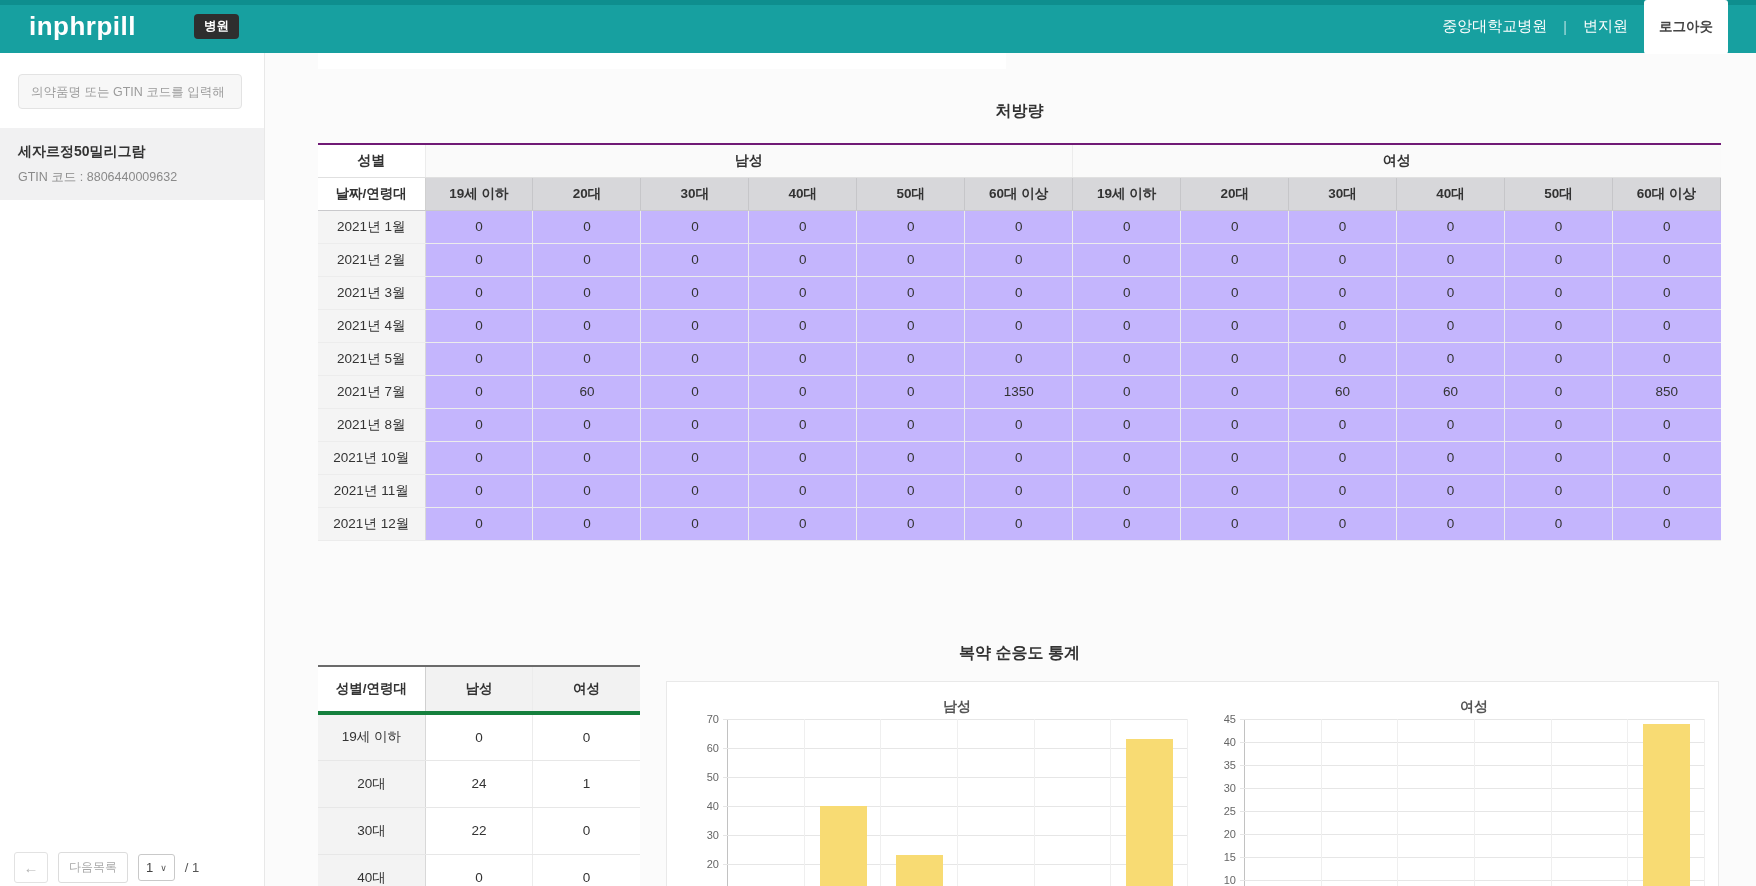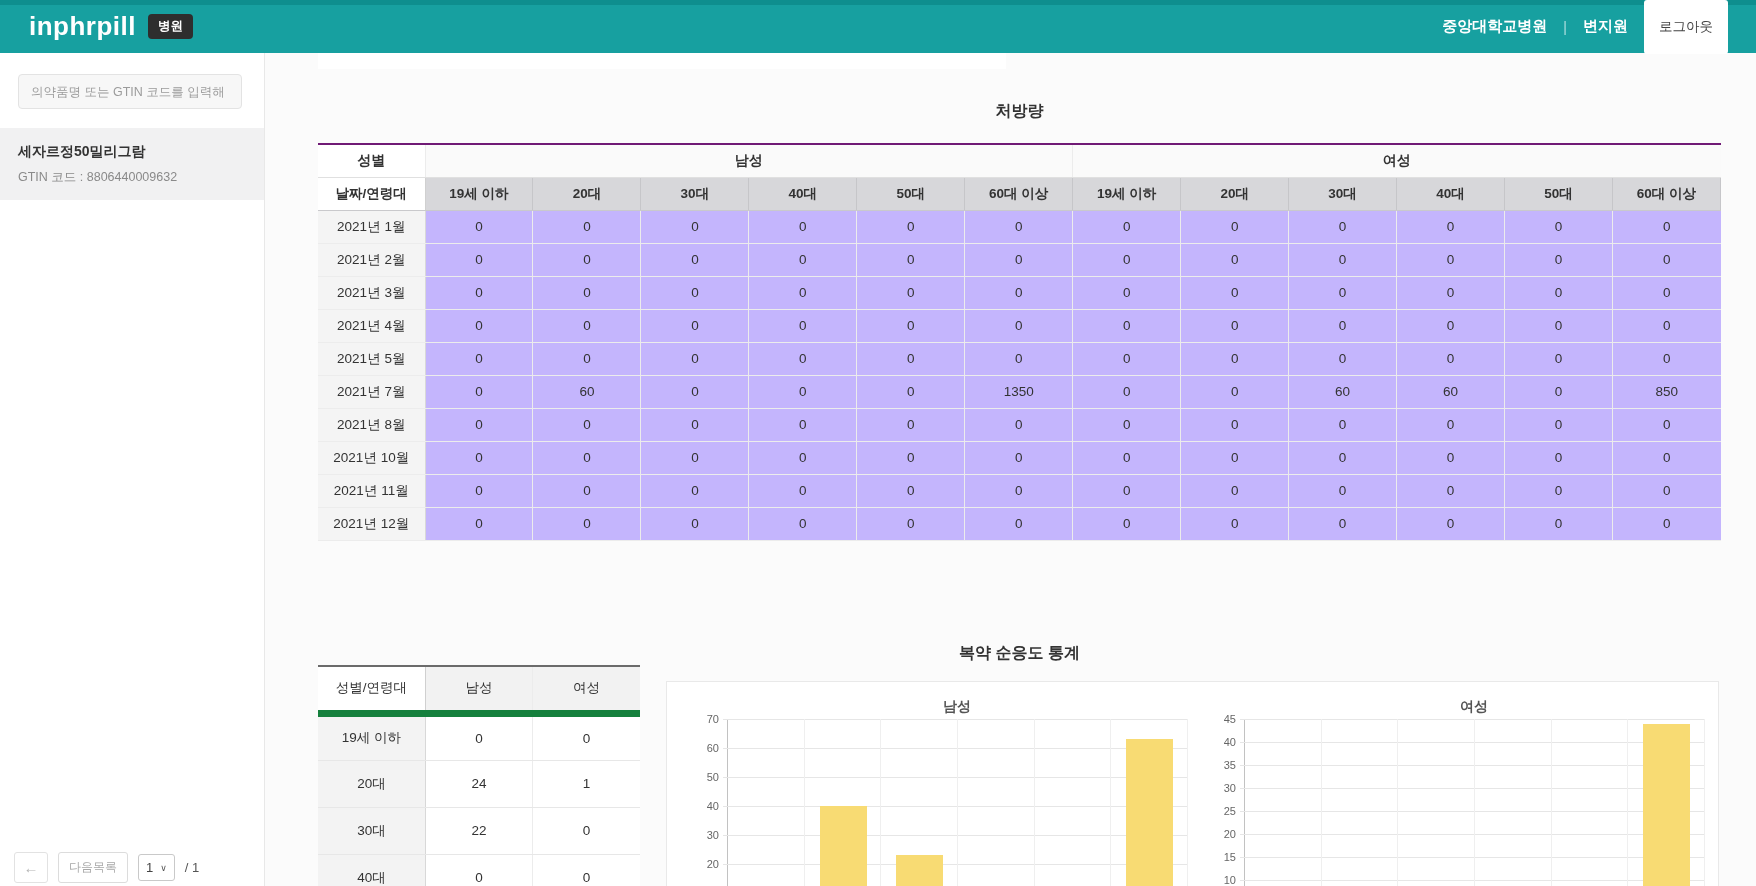--- a/index.html
+++ b/index.html
@@ -1,28 +1,28 @@
 <!DOCTYPE html>
 <html><head>
 <meta charset="utf-8">
 <style>
   * { margin:0; padding:0; box-sizing:border-box; }
   html,body { width:1756px; height:886px; overflow:hidden; }
   body { font-family:"Liberation Sans","DejaVu Sans",sans-serif; background:#fbfbfb; color:#333; }
   #app { position:relative; width:1756px; height:886px; overflow:hidden; background:#fbfbfb; }
 
   
-  .app-header { position:absolute; top:0; left:0; width:100%; height:53px; background:#17a0a0; display:flex; align-items:center; z-index:10; }
+  .app-header { position:absolute; top:0; left:0; width:100%; height:53px; background:#17a0a0; display:flex; align-items:center; z-index:10;gap:46px; }
   .app-header .top-edge { position:absolute; top:0; left:0; width:100%; height:5px; background:#0e8e8e; }
   .logo { margin-left:29px; color:#fff; font-size:26px; font-weight:700; letter-spacing:.5px; }
   .badge { margin-left:12px; background:#2e2e2e; color:#fff; font-size:12.5px; padding:4px 10px; border-radius:4px; font-weight:600; }
   .header-right { position:absolute; right:28px; display:flex; align-items:center; gap:16px; color:#fff; }
-  .header-right .hosp, .header-right .user { font-size:15px; font-weight:700; }
+  .header-right .hosp, .header-right .user { font-size:15px; font-weight:400; }
   .header-right .divider { opacity:.65; font-size:14px; }
-  .logout-btn { background:#fff; color:#444; border:none; border-radius:3px; padding:18px 15px; font-size:13.5px; font-weight:400; cursor:pointer; font-family:inherit; }
+  .logout-btn { background:#fff; color:#444; border:none; border-radius:3px; padding:18px 15px; font-size:13.5px; font-weight:700; cursor:pointer; font-family:inherit; }
 
   
   .sidebar { position:absolute; top:53px; left:0; width:265px; bottom:0; background:#fff; border-right:1px solid #e8e8e8; }
   .search-box { position:absolute; top:21px; left:18px; width:224px; height:35px; background:#f7f7f7; border:1px solid #e3e3e3; border-radius:4px; font-size:12.5px; color:#999; padding:0 12px; font-family:inherit; outline:none; }
   .search-box::placeholder { color:#9b9b9b; }
   .drug-list { position:absolute; top:75px; left:0; width:100%; }
   .drug-item { padding:15px 18px 14px 18px; cursor:pointer; }
   .drug-item.selected { background:#f1f1f2; }
   .drug-name { font-size:14px; font-weight:700; color:#333; margin-bottom:8px; }
   .drug-gtin { font-size:12.5px; color:#8a8a8a; }
@@ -48,21 +48,21 @@
   table.rx .gender-row th.corner { background:#fff; }
   table.rx .age-row th { background:#d7d7da; font-weight:700; border-bottom:1px solid #c9c9cc; border-right:1px solid #c6c6c9; }
   table.rx .age-row th.corner { background:#fff; border-right:1px solid #d0d0d0; }
   table.rx td.month { background:#f4f4f4; border-right:1px solid #d8d8d8; }
   table.rx td.maj, table.rx th.maj { border-left:1px solid #d0d0d0; }
 
   
   table.adh { position:absolute; left:53px; top:612px; width:322px; border-collapse:collapse; background:#fff; border-top:2px solid #6b6b6b; table-layout:fixed; }
   table.adh th, table.adh td { height:47px; text-align:center; vertical-align:middle; font-size:13.5px; border-bottom:1px solid #e7e7e7; border-right:1px solid #ececec; }
   table.adh th:last-child, table.adh td:last-child { border-right:none; }
-  table.adh thead th { font-weight:400; background:#f2f2f2; border-bottom:7px solid #15803d; }
+  table.adh thead th { font-weight:700; background:#f2f2f2; border-bottom:4px solid #15803d; }
   table.adh thead th.corner { background:#fff; border-right:1px solid #d0d0d0; }
   table.adh td.agelab { background:#f3f3f3; font-weight:400; border-right:1px solid #d8d8d8; }
 
   
   .chart-card { position:absolute; left:401px; top:628px; width:1053px; height:420px; background:#fff; border:1px solid #e9e9e9; display:flex; padding:12px 0 0 24px; gap:21px; }
   .chart { width:496px; }
   .chart-title { text-align:center; font-size:14px; color:#555; font-weight:700; height:25px; line-height:25px; margin-left:36px; width:460px; }
   .plot { position:relative; width:460px; height:330px; margin-left:36px; border-left:1px solid #c2c2c2; }
   .gridline { position:absolute; left:-5px; right:0; height:1px; background:#e6e6e6; }
   .vline { position:absolute; top:0; bottom:0; width:1px; background:#efefef; }

